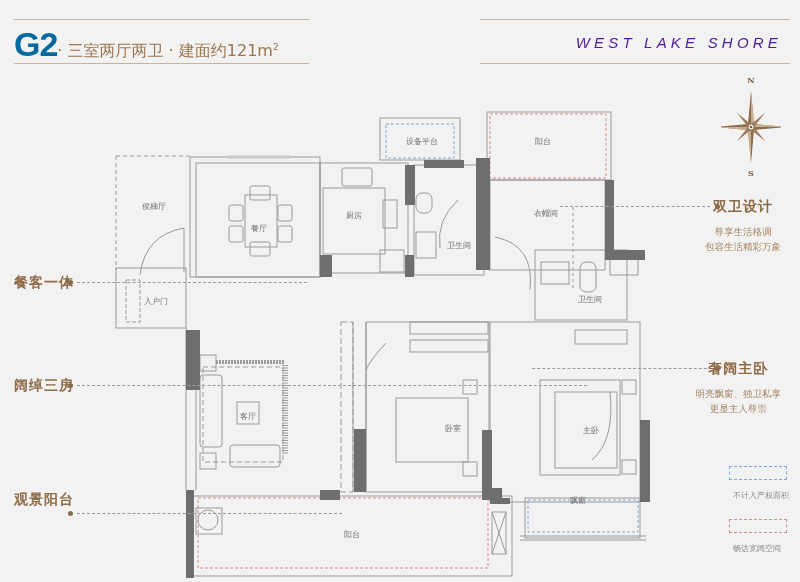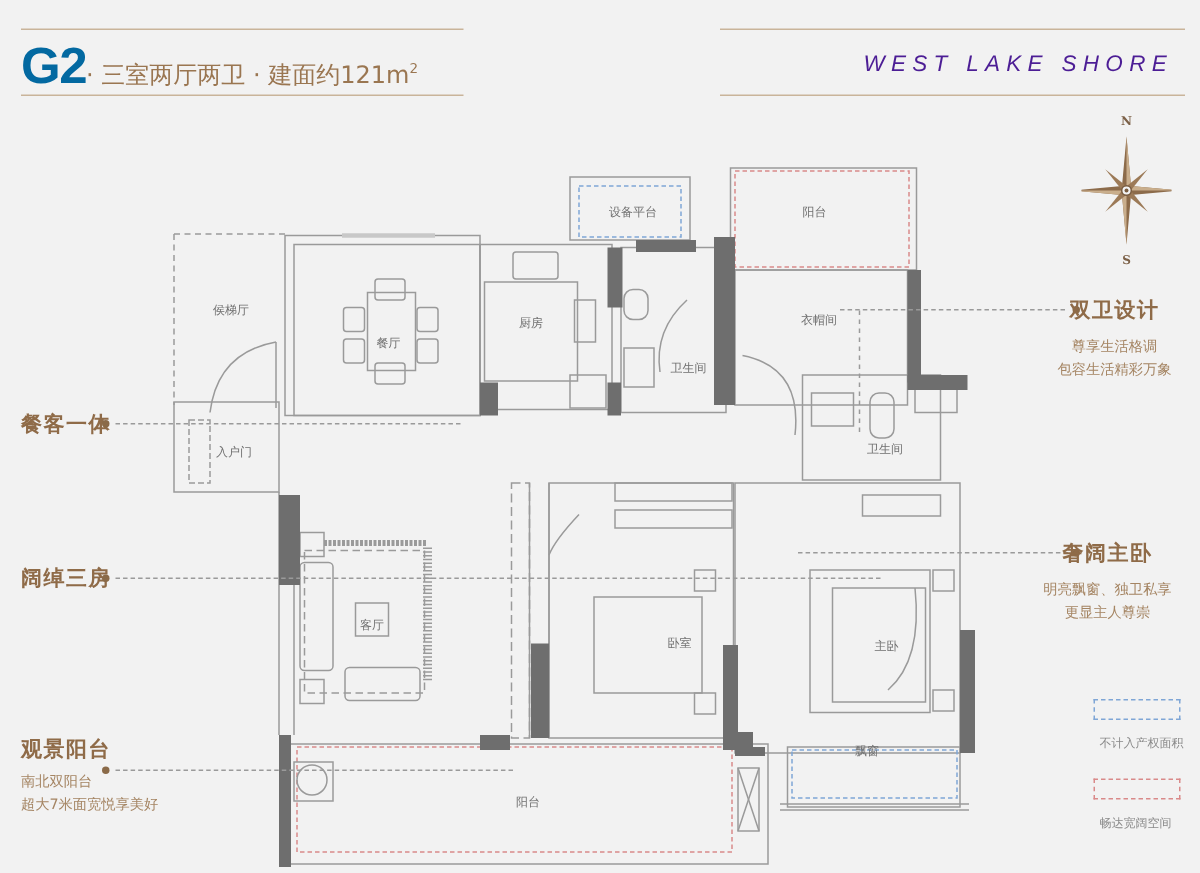--- a/index.html
+++ b/index.html
@@ -207,24 +207,20 @@
 <div class="dash" style="left:77px; top:282px; width:230px;"></div>
 
 <div class="feature" style="left:14px; top:377px;">
   <div class="ttl">阔绰三房</div>
 </div>
 <div class="dot" style="left:68px; top:383px;"></div>
 <div class="dash" style="left:77px; top:385px; width:510px;"></div>
 
 <div class="feature" style="left:14px; top:491px;">
   <div class="ttl">观景阳台</div>
-  <div class="desc" style="margin-top:5px;">
-    <div>南北双阳台</div>
-    <div>超大7米面宽悦享美好</div>
-  </div>
 </div>
 <div class="dot" style="left:68px; top:511px;"></div>
 <div class="dash" style="left:77px; top:513px; width:265px;"></div>
 
 <div class="dash" style="left:560px; top:206px; width:150px;"></div>
 <div class="dot" style="left:715px; top:204px;"></div>
 <div class="feature right" style="right:19px; top:198px;">
   <div class="ttl">双卫设计</div>
   <div class="desc">
     <div>尊享生活格调</div>

